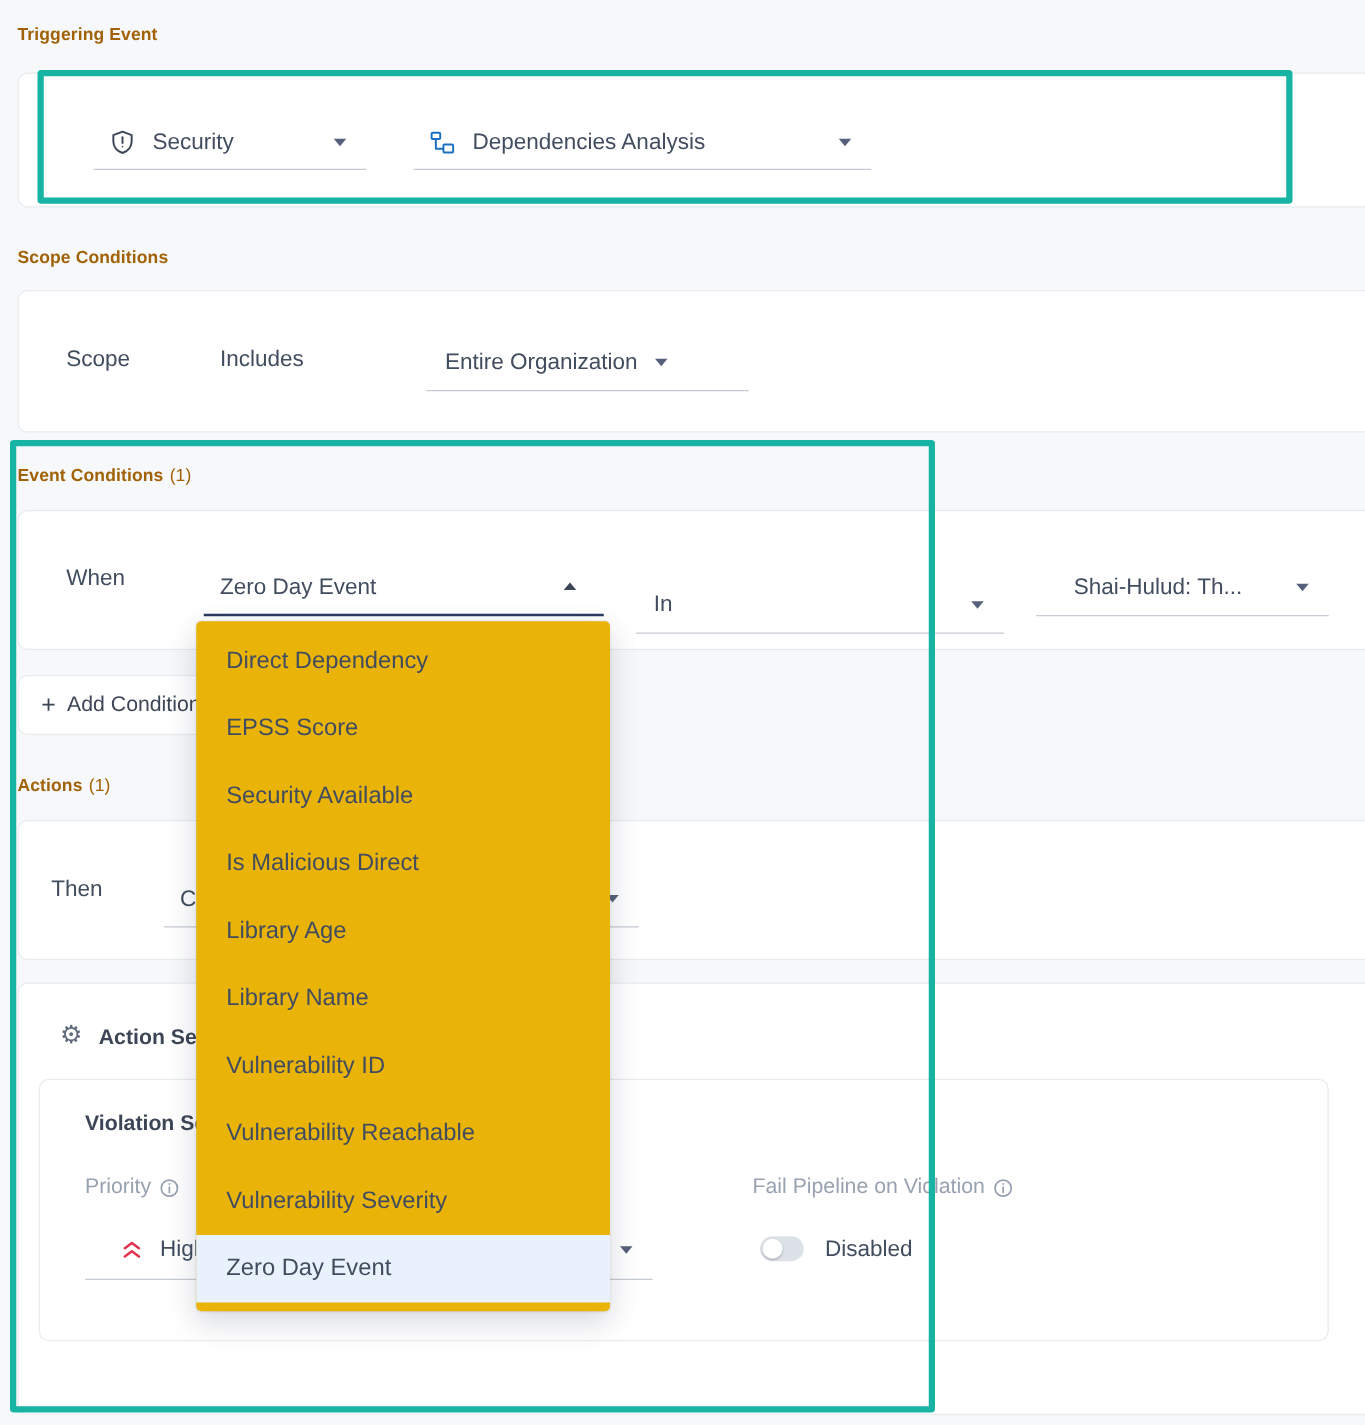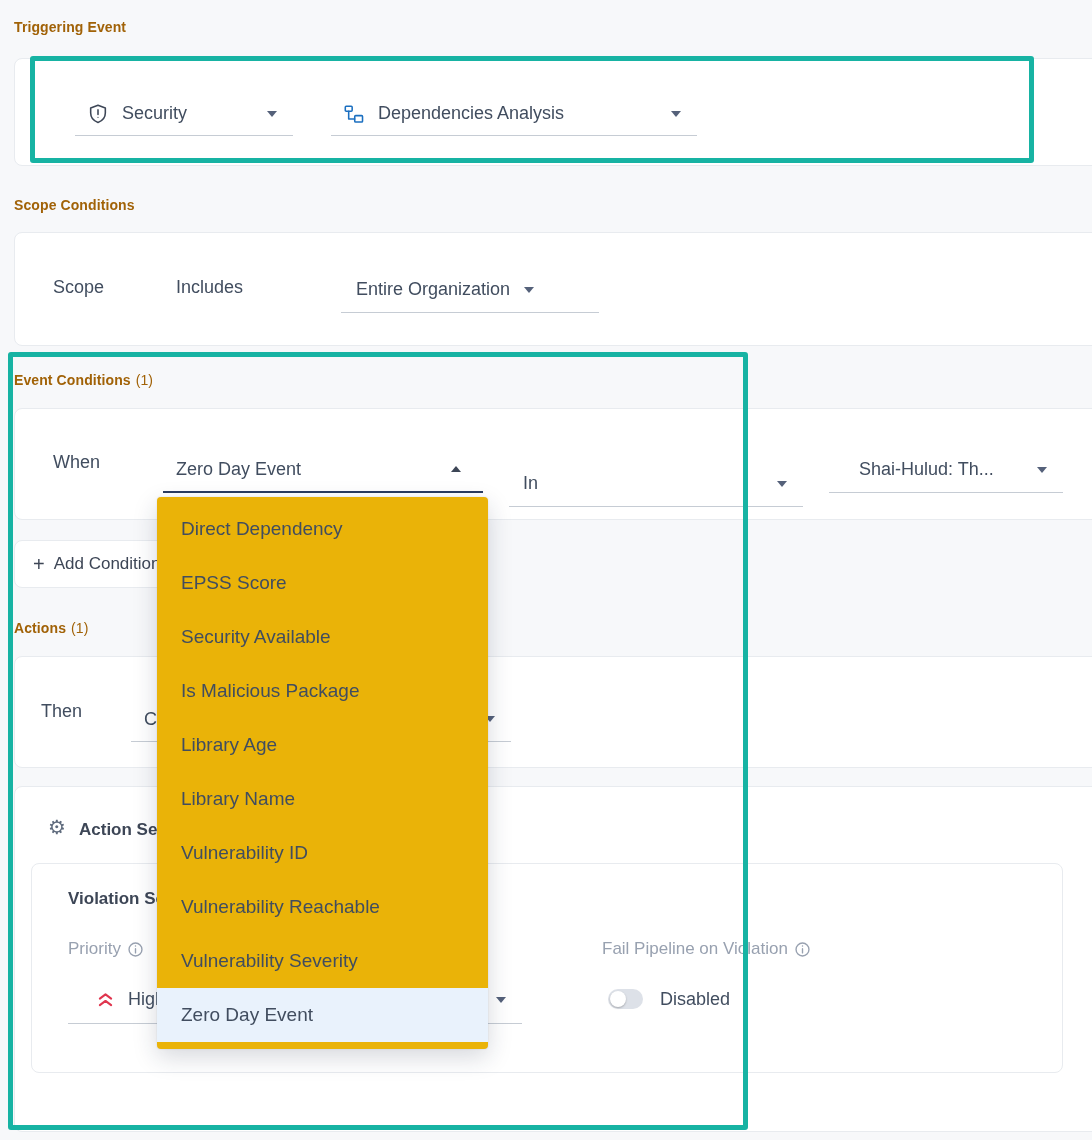--- a/index.html
+++ b/index.html
@@ -21,21 +21,21 @@
   }
   .select.open{border-bottom:2px solid #2b3c60}
   .select .txt{font-size:18px;color:#414d5f;white-space:nowrap}
   .select .icon{display:flex;align-items:center;margin-right:13px}
   .chev-down{width:0;height:0;border-left:5.5px solid transparent;border-right:5.5px solid transparent;
     border-top:6.5px solid #55617a;margin-left:auto;flex:none}
   .chev-up{width:0;height:0;border-left:5.5px solid transparent;border-right:5.5px solid transparent;
     border-bottom:6.5px solid #3d4656;margin-left:auto;flex:none}
 
   .label{position:absolute;font-size:18px;color:#414d5f;white-space:nowrap}
-  .gray-label{position:absolute;font-size:17px;color:#98a1b0;white-space:nowrap;display:flex;align-items:center;gap:6px}
+  .gray-label{position:absolute;font-size:17px;color:#98a1b0;white-space:nowrap;display:flex;align-items:flex-end;gap:6px}
   .bold-label{position:absolute;font-size:17px;font-weight:bold;color:#3d4656;white-space:nowrap}
 
   .add-btn{position:absolute;left:14px;top:540px;width:200px;height:48px;background:#fff;
     border:1px solid #e8ebef;border-radius:8px;display:flex;align-items:center;padding-left:18px;cursor:pointer}
   .add-btn .plus{font-size:20px;color:#3d4656;margin-right:9px;font-weight:normal}
   .add-btn .lbl{font-size:17px;color:#3d4656}
 
   .menu{position:absolute;left:157px;top:497px;width:331px;background:#eab308;z-index:30;
     border-radius:4px;padding:5px 0 7px;
     box-shadow:0 8px 24px rgba(25,39,66,.18),0 0 2px rgba(25,39,66,.12)}
@@ -183,21 +183,21 @@
         <span class="knob"></span>
       </div>
       <div class="toggle-label" style="left:628px;top:125px">Disabled</div>
     </div>
   </div>
 
   <div class="menu">
       <div class="menu-item">Direct Dependency</div>
       <div class="menu-item">EPSS Score</div>
       <div class="menu-item">Security Available</div>
-      <div class="menu-item">Is Malicious Package</div>
+      <div class="menu-item">Is Malicious Direct</div>
       <div class="menu-item">Library Age</div>
       <div class="menu-item">Library Name</div>
       <div class="menu-item">Vulnerability ID</div>
       <div class="menu-item">Vulnerability Reachable</div>
       <div class="menu-item">Vulnerability Severity</div>
       <div class="menu-item selected">Zero Day Event</div>
     </div>
 
   <div class="hl" style="left:30px;top:56px;width:1004px;height:107px"></div>
   <div class="hl" style="left:8px;top:352px;width:740px;height:778px"></div>

